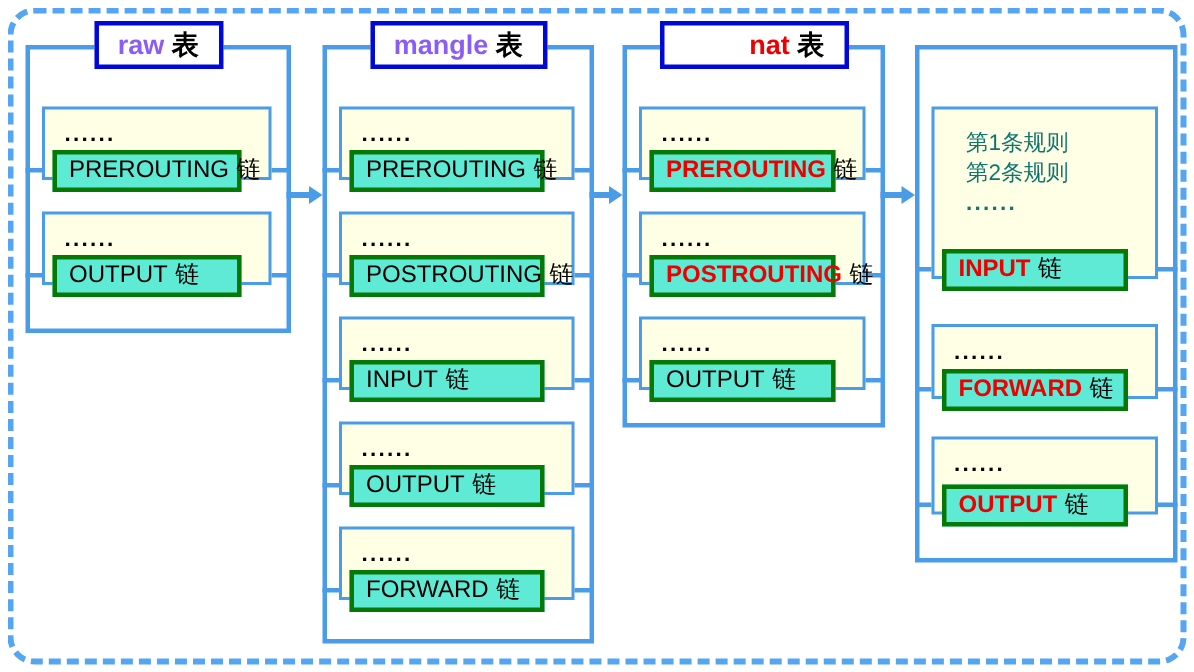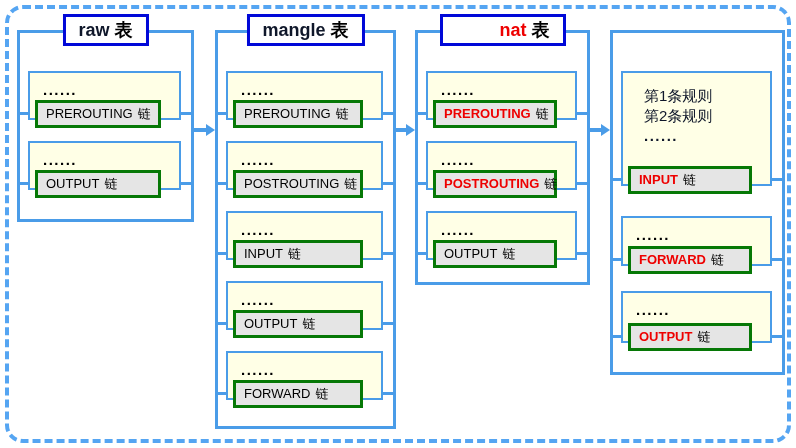--- a/index.html
+++ b/index.html
@@ -19,42 +19,42 @@
   #t-raw{left:17px;top:30px;width:171px;height:186px;}
   #t-mangle{left:215px;top:30px;width:175px;height:393px;}
   #t-nat{left:415px;top:30px;width:169px;height:249px;}
   #t-filter{left:610px;top:30px;width:169px;height:339px;}
   .table-title{
     position:absolute;top:-19px;left:50%;transform:translateX(-50%);
     background:#ffffff;border:3px solid #0008d8;
     padding:2px 13px;font-size:18px;font-weight:700;color:#000;
     white-space:nowrap;z-index:6;line-height:22px;
   }
-  .tn-black{color:#0f172a;}
+  .tn-black{color:#8b5cf6;}
   .tn-red{color:#ee0000;padding-left:44px;}
   .title-suffix{color:#000000;margin-left:5px;}
   .chain{position:absolute;left:8px;right:10px;}
   .chain-body{
     position:absolute;inset:0;
     background:#ffffe6;border:2px solid #4a9ce8;
   }
   .dots-line{
     padding:9px 0 0 13px;font-size:15px;font-weight:700;
     letter-spacing:1.5px;color:#000;line-height:16px;
   }
   .rules-block{
-    padding:13px 0 0 21px;font-size:15px;color:#0f172a;line-height:20px;
+    padding:13px 0 0 21px;font-size:15px;color:#0f766e;line-height:20px;
   }
   .rules-block span{display:block;}
   .rules-block .rule-dots{font-weight:700;letter-spacing:1.5px;}
   .chain-label{
     position:absolute;left:7px;right:20px;bottom:-8px;height:22px;
-    background:#e5e5e5;border:3px solid #067806;z-index:3;
+    background:#5eead4;border:3px solid #067806;z-index:3;
     display:flex;padding-left:8px;
-    font-size:13px;white-space:nowrap;line-height:22px;
+    font-size:16px;white-space:nowrap;line-height:22px;
   }
   .cn-plain{color:#000000;font-weight:400;}
   .cn-red{color:#ee0000;font-weight:700;}
   .chain-suffix{color:#000000;font-weight:400;margin-left:5px;}
   .tab{position:absolute;height:3px;background:#4a9ce8;bottom:5px;z-index:1;}
   .tab-l{left:-11px;width:11px;}
   .tab-r{right:-13px;width:13px;}
   .arrow{position:absolute;top:124px;height:12px;z-index:2;}
   #arrow-1{left:191px;width:24px;}
   #arrow-2{left:393px;width:22px;}

